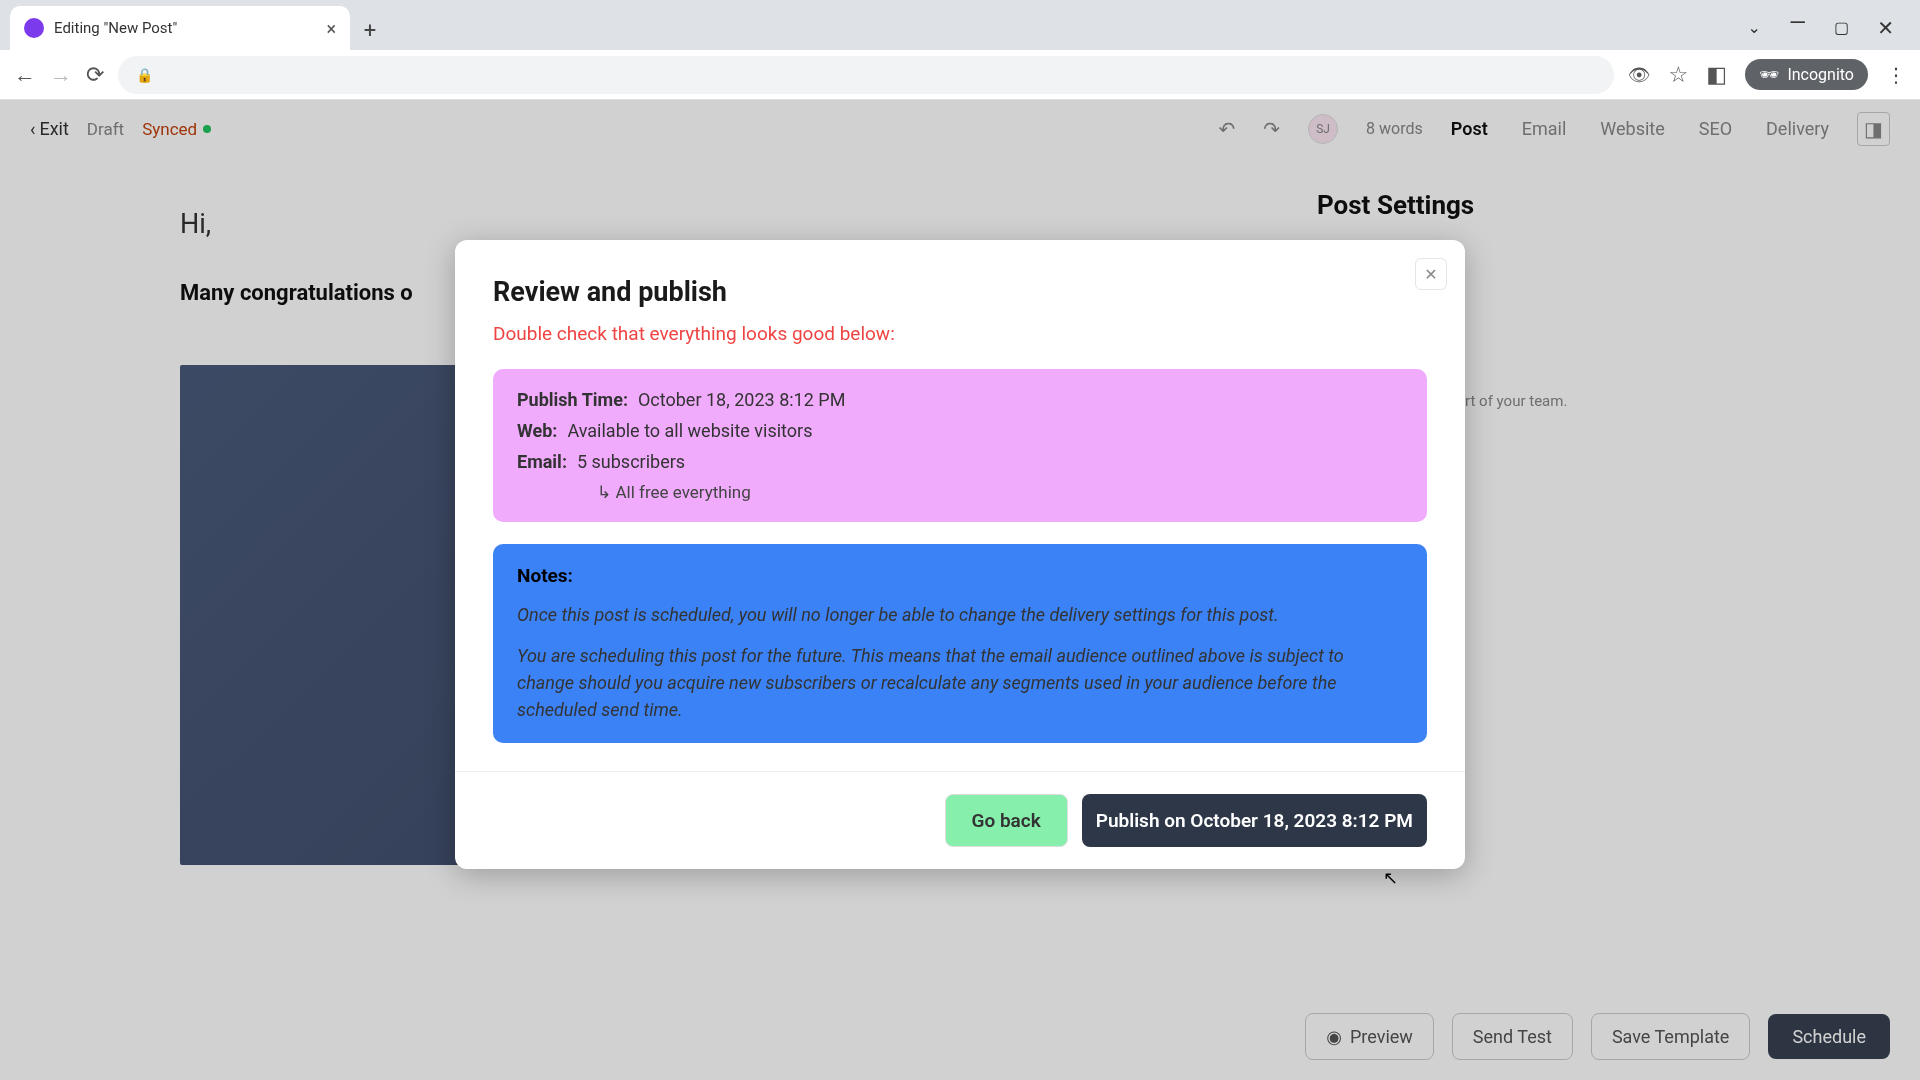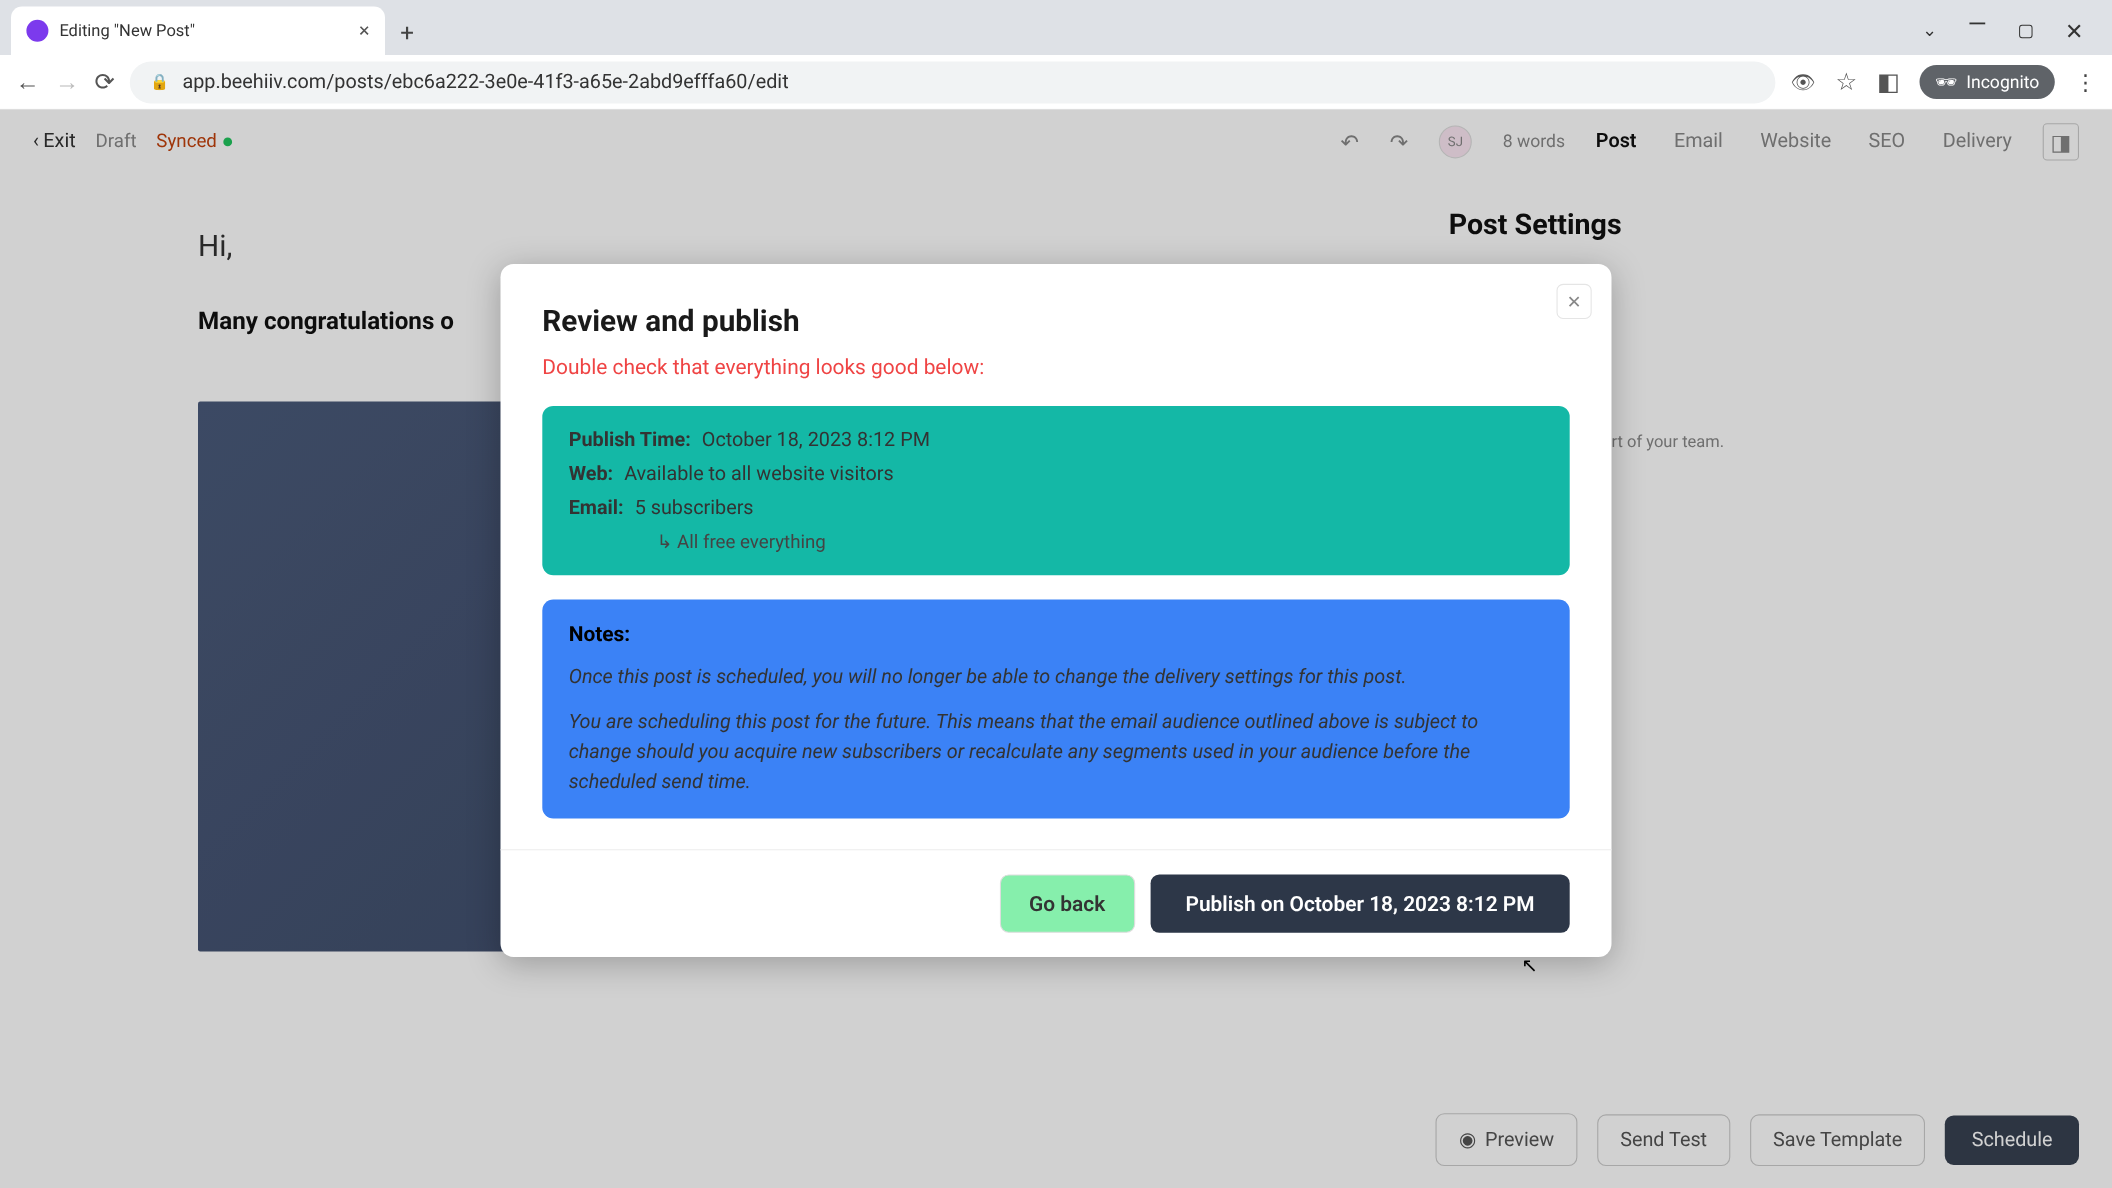--- a/index.html
+++ b/index.html
@@ -54,32 +54,32 @@
 .bottom-actions { position: absolute; bottom: 20px; right: 30px; display: flex; gap: 18px; align-items: center; }
 .btn-outline { padding: 12px 20px; border: 1px solid #ccc; border-radius: 8px; font-size: 18px; background: #fff; color: #555; display:flex;align-items:center;gap:8px;}
 .btn-primary { padding: 12px 24px; background: #374151; color: #fff; border-radius: 8px; font-size: 18px; border:none;}
 
 
 .overlay { position: absolute; top: 100px; left: 0; right: 0; bottom: 0; background: rgba(0,0,0,0.18); }
 .modal { pointer-events: auto; position: absolute; top: 240px; left: 50%; transform: translateX(-50%); width: 1010px; background: #fff; border-radius: 12px; box-shadow: 0 6px 30px rgba(0,0,0,0.25); padding: 36px 38px 28px; }
 .modal-close { position: absolute; top: 18px; right: 18px; width: 32px; height: 32px; border: 1px solid #e5e5e5; border-radius: 6px; display: flex; align-items: center; justify-content: center; color: #888; font-size: 16px; cursor: pointer; }
 .modal-title { font-size: 27px; font-weight: 700; color: #1a1a1a; margin-bottom: 14px; }
 .modal-sub { font-size: 19px; color: #ef4444; margin-bottom: 24px; }
-.info-box { background: #14b8a6; border-radius: 10px; padding: 20px 24px; margin-bottom: 22px; }
+.info-box { background: #f0abfc; border-radius: 10px; padding: 20px 24px; margin-bottom: 22px; }
 .info-row { display: flex; gap: 10px; font-size: 18px; color: #333; margin-bottom: 10px; }
 .info-row:last-child { margin-bottom: 0; }
 .info-label { font-weight: 700; }
 .sub-line { margin-left: 80px; font-size: 17px; color: #444; }
 .notes-box { background: #3b82f6; border-radius: 10px; padding: 20px 24px; }
 .notes-title { font-size: 19px; font-weight: 700; margin-bottom: 14px; }
 .note-p { font-style: italic; font-size: 18px; color: #333; line-height: 1.5; margin-bottom: 14px; }
 .note-p:last-child { margin-bottom: 0; }
 .modal-footer { border-top: 1px solid #eee; margin: 28px -38px -28px; padding: 22px 38px; display: flex; justify-content: flex-end; gap: 14px; }
 .btn-ghost { padding: 14px 26px; border: 1px solid #ddd; border-radius: 8px; background: #86efac; font-size: 19px; font-weight: 600; color: #333; cursor: pointer; }
-.btn-dark { padding: 14px 32px; background: #2d3748; color: #fff; border-radius: 8px; font-size: 19px; font-weight: 600; border: none; cursor: pointer; text-align: right; }
+.btn-dark { padding: 14px 14px; background: #2d3748; color: #fff; border-radius: 8px; font-size: 19px; font-weight: 600; border: none; cursor: pointer; text-align: right; }
 
 .cursor { position: absolute; top: 867px; left: 1383px; font-size: 18px; color: #000; pointer-events:none;}
 
 
 html { zoom: 1; }
 </style>
 </head>
 <body>
 
 <div class="browser-top">
@@ -96,21 +96,20 @@
     <span style="font-size:20px;">✕</span>
   </div>
 </div>
 
 <div class="toolbar">
   <span class="nav-icon">←</span>
   <span class="nav-icon disabled">→</span>
   <span class="nav-icon">⟳</span>
   <div class="url-bar">
     <span class="lock">🔒</span>
-    <span class="url">app.beehiiv.com/posts/ebc6a222-3e0e-41f3-a65e-2abd9efffa60/edit</span>
   </div>
   <div class="toolbar-right">
     <span class="nav-icon" style="font-size:18px;">👁</span>
     <span class="nav-icon">☆</span>
     <span class="nav-icon">◧</span>
     <span class="incog-badge">
       <span>🕶</span>
       <span>Incognito</span>
     </span>
     <span class="dots">⋮</span>

